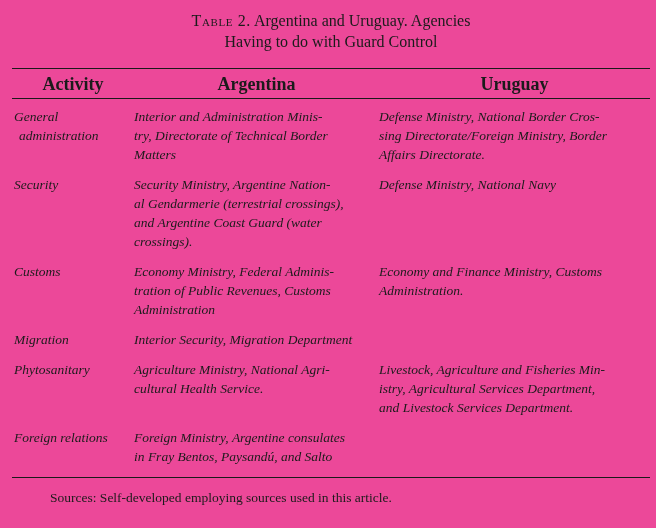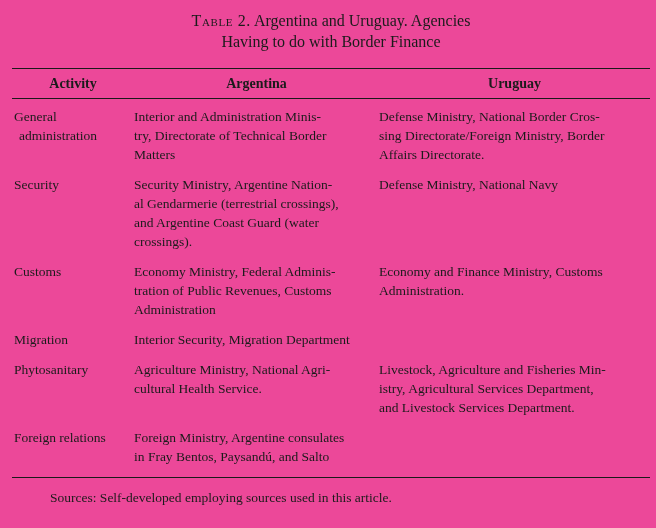--- a/index.html
+++ b/index.html
@@ -32,28 +32,29 @@
     .rule {
       height: 0;
       border-top: 1.4px solid #1a1a1a;
     }
     .rule-top { margin-top: 16px; }
     .header-row {
       display: grid;
       grid-template-columns: 122px 245px 1fr;
       padding: 6px 0 5px 0;
       font-weight: bold;
-      font-size: 14px;
+      font-size: 18px;
       line-height: 18px;
     }
     .header-row > div {
       text-align: center;
     }
     .tbody {
       padding-top: 8px;
+      font-style: italic;
     }
     .row {
       display: grid;
       grid-template-columns: 122px 245px 1fr;
       font-size: 13.5px;
       line-height: 19px;
       margin-bottom: 11px;
     }
     .cell { padding-right: 10px; }
     .cell.activity {
@@ -74,21 +75,21 @@
       margin-bottom: 25px;
     }
   </style>
 </head>
 <body>
 
 <div class="page">
 
   <div class="title-block">
     <div><span class="sc">Table 2.</span> <span>Argentina and Uruguay. Agencies</span></div>
-    <div>Having to do with Border Finance</div>
+    <div>Having to do with Guard Control</div>
   </div>
 
   <div class="rule rule-top"></div>
 
   <div class="header-row">
     <div>Activity</div>
     <div>Argentina</div>
     <div>Uruguay</div>
   </div>
 

